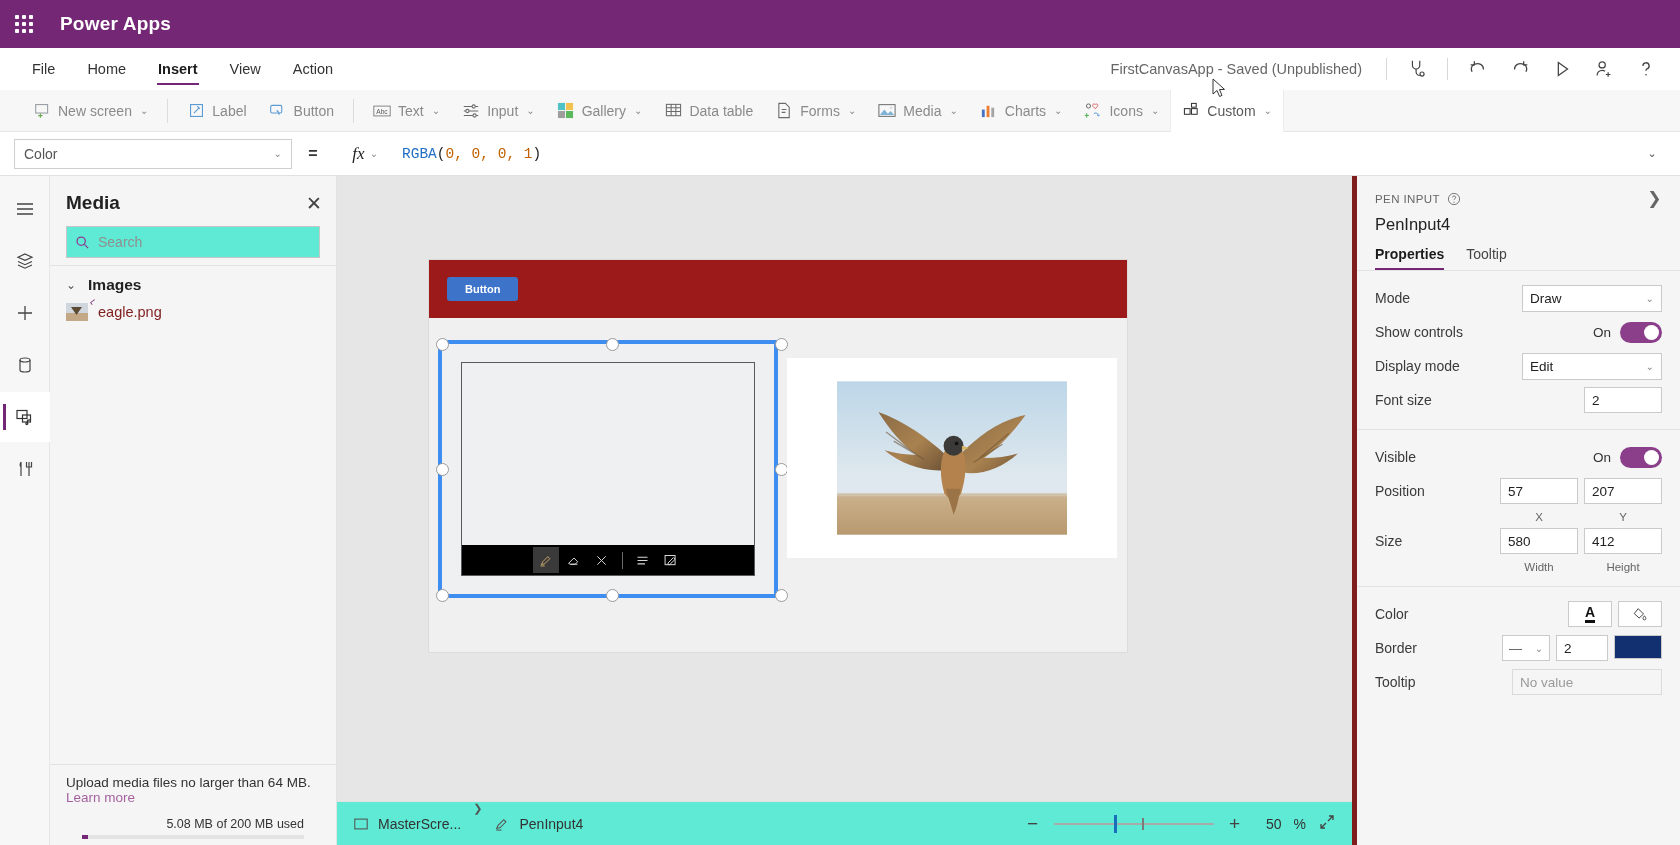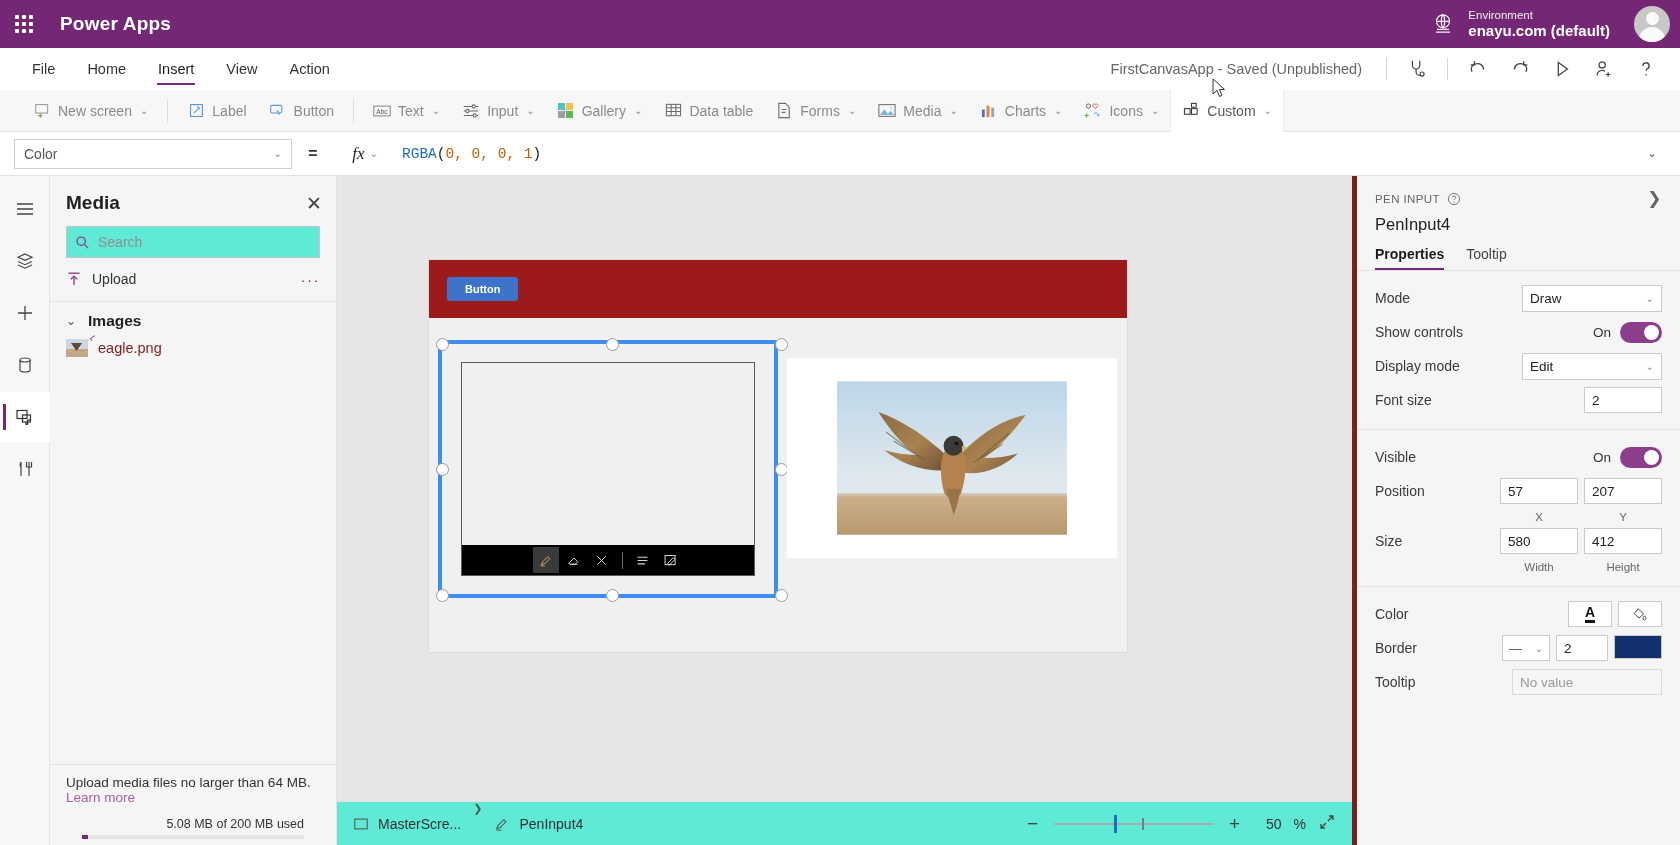--- a/index.html
+++ b/index.html
@@ -44,21 +44,21 @@
   
   .menubar {
     height: 42px; flex: 0 0 42px; background: #fff; display: flex; align-items: center;
     position: relative; border-bottom: 1px solid #fff;
   }
   .menu-items { display: flex; align-items: center; height: 100%; padding-left: 18px; gap: 4px; }
   .menu-item {
     padding: 0 14px; height: 100%; display: flex; align-items: center; font-size: 14.5px;
     color: #333; cursor: pointer; position: relative;
   }
-  .menu-item.active { font-weight: normal; color: #1b1b1b; }
+  .menu-item.active { font-weight: bold; color: #1b1b1b; }
   .menu-item.active::after {
     content: ""; position: absolute; left: 13px; right: 13px; bottom: 4px; height: 2.5px; background: #742774;
   }
   .menu-right { margin-left: auto; display: flex; align-items: center; padding-right: 14px; gap: 2px; }
   .savestate { font-size: 14.5px; color: #666; padding-right: 14px; white-space: nowrap; }
   .vsep { width: 1px; height: 22px; background: #d8d8d8; margin: 0 8px; }
   .icon-btn {
     width: 40px; height: 34px; display: flex; align-items: center; justify-content: center;
     cursor: pointer; color: #444;
   }
@@ -285,34 +285,20 @@
           <i></i>
           <i></i>
           <i></i>
           <i></i>
           <i></i>
           <i></i>
           <i></i>
         </div>
     </div>
     <div class="brand">Power Apps</div>
-    <div class="topbar-right">
-      <div class="env-block">
-        <svg class="globe-icon" viewBox="0 0 24 24" fill="none" stroke="#ffffff" stroke-width="1.1">
-          <ellipse cx="12" cy="9.5" rx="6" ry="6"></ellipse>
-          <path d="M6 9.5h12M12 3.5c2 2 2 10 0 12M12 3.5c-2 2-2 10 0 12"></path>
-          <path d="M6.5 17h11M5.5 19.5h13"></path>
-        </svg>
-        <div class="env-text">
-          <div class="env-label">Environment</div>
-          <div class="env-value">enayu.com (default)</div>
-        </div>
-      </div>
-      <div class="avatar"></div>
-    </div>
   </div>
 
   <div class="menubar">
     <div class="menu-items">
       <div class="menu-item">File</div>
       <div class="menu-item">Home</div>
       <div class="menu-item active">Insert</div>
       <div class="menu-item">View</div>
       <div class="menu-item">Action</div>
     </div>
@@ -558,29 +544,20 @@
       <div class="panel-head">
         <div class="panel-title">Media</div>
         <div class="panel-close">✕</div>
       </div>
       <div class="searchbox">
         <svg width="15" height="15" viewBox="0 0 16 16" fill="none" stroke="#8e3b8e" stroke-width="1.4">
           <circle cx="6.6" cy="6.6" r="4.4"></circle>
             <path d="M10 10l4 4"></path>
         </svg>
         <input type="text" placeholder="Search" style="">
-      </div>
-      <div class="upload-row">
-        <svg width="16" height="16" viewBox="0 0 16 16" fill="none" stroke="#8e3b8e" stroke-width="1.35">
-          <path d="M2.5 2.2h11"></path>
-            <path d="M8 14V5.2"></path>
-            <path d="M4.8 8.3L8 5.1l3.2 3.2"></path>
-        </svg>
-        <span>Upload</span>
-        <span class="upload-more">···</span>
       </div>
       <div class="panel-div"></div>
       <div class="group-row">
         <span class="group-caret">⌄</span>
         <span class="group-name">Images</span>
       </div>
       <div class="media-item">
         <span class="thumb"></span>
         <span class="media-name">eagle.png</span>
       </div>

